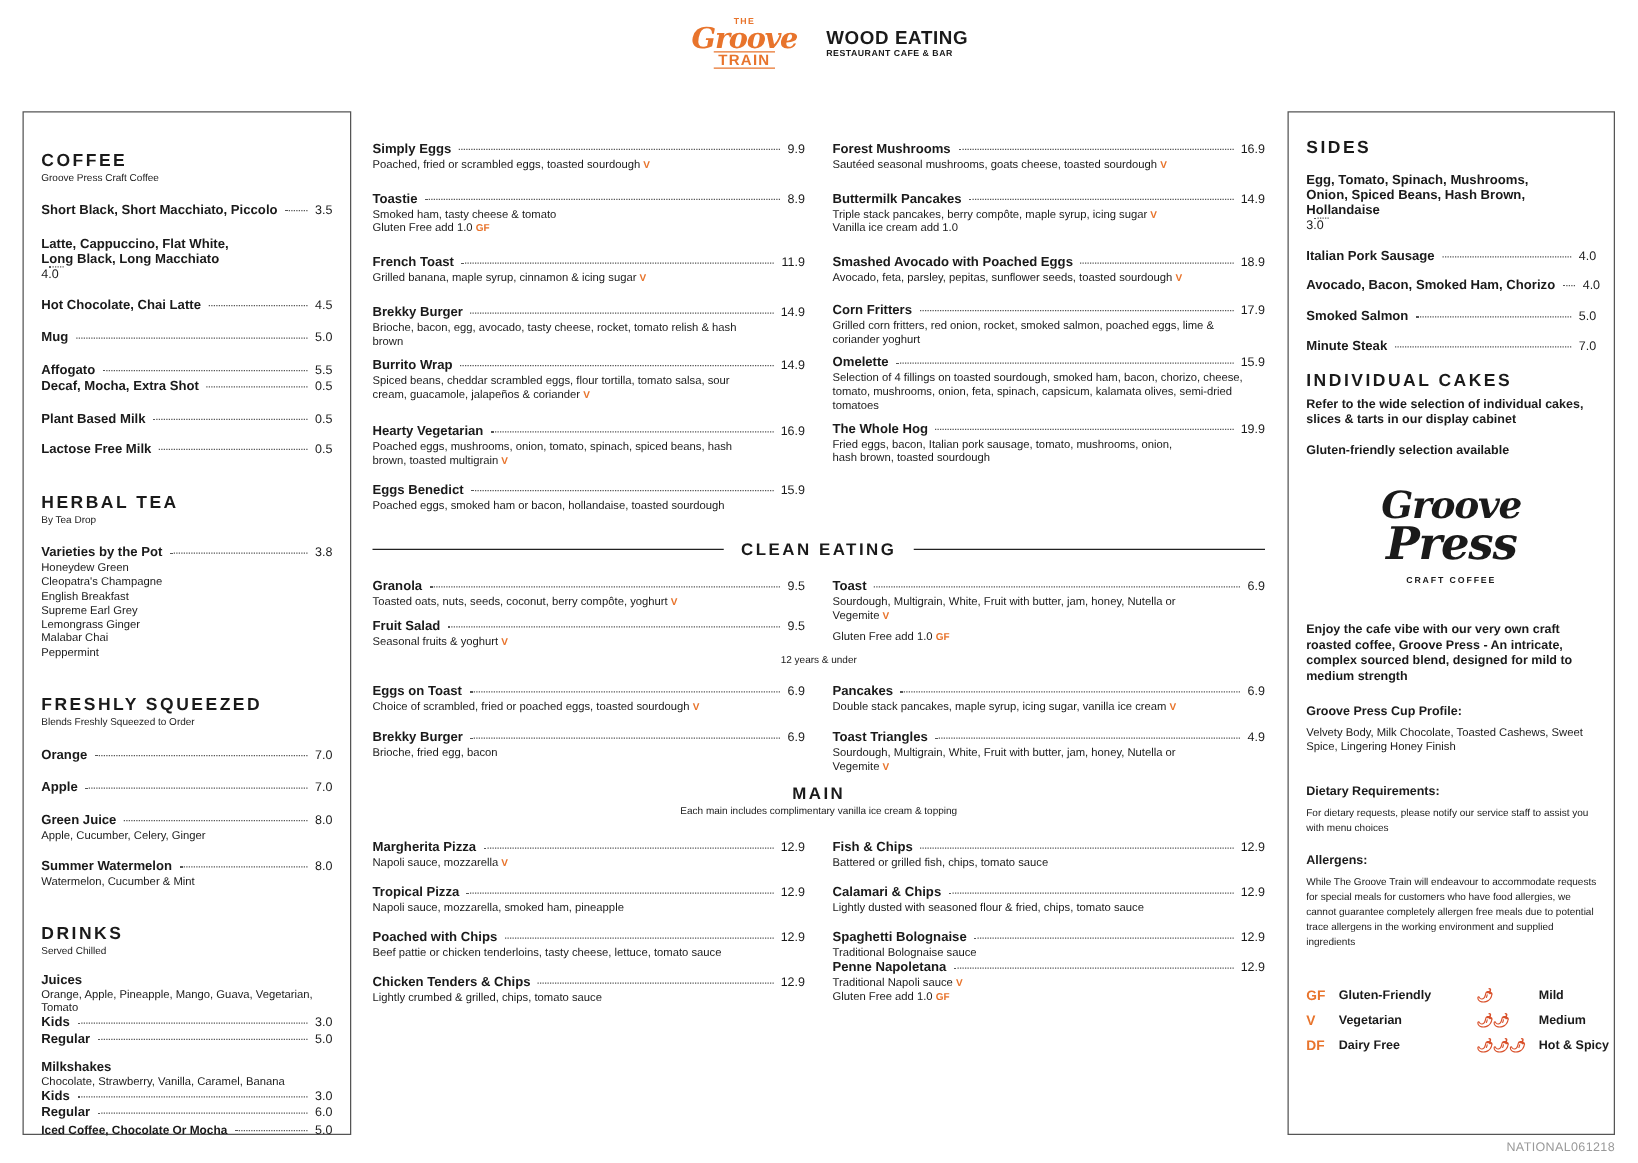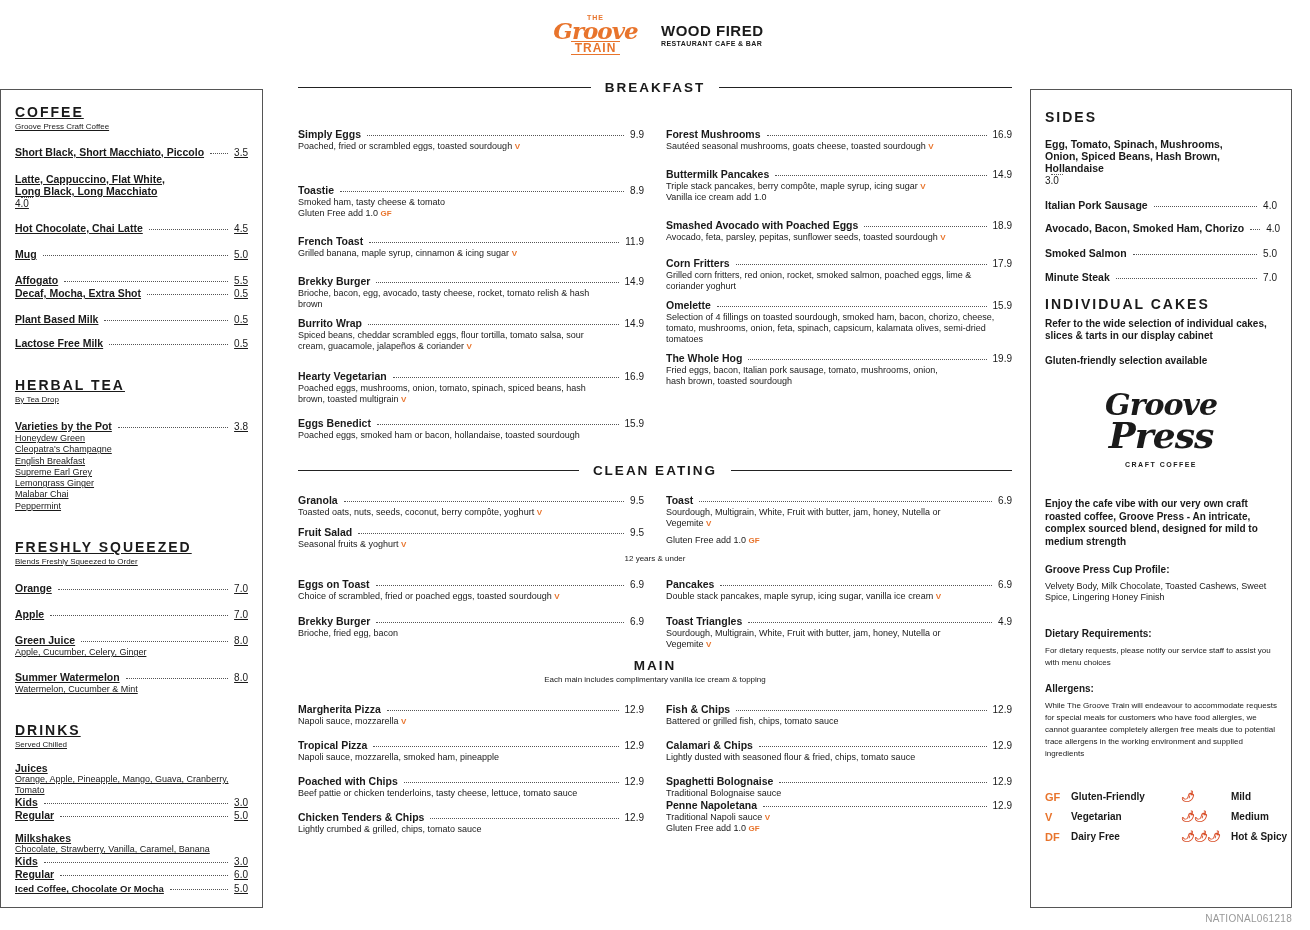--- a/index.html
+++ b/index.html
@@ -10,21 +10,21 @@
   .logo-wrap { position: absolute; left: 548px; top: 14px; display: flex; align-items: center; gap: 18px; }
   .logo-groove { display: flex; flex-direction: column; align-items: center; color: #e8742c; width: 95px; }
   .logo-groove .the { font-size: 7px; font-weight: bold; letter-spacing: 1px; line-height: 7px; }
   .logo-groove .groove { font-family: "DejaVu Serif", serif; font-size: 23px; font-weight: bold; font-style: italic; line-height: 20px; letter-spacing: -1px; }
   .logo-groove .train { font-size: 12px; font-weight: bold; letter-spacing: 1px; line-height: 12px; border-top: 1.5px solid #e8742c; border-bottom: 1.5px solid #e8742c; padding: 0 4px; }
   .logo-text .wf { font-size: 15px; font-weight: bold; letter-spacing: 0.5px; line-height: 18px; }
   .logo-text .sub { font-size: 7px; font-weight: bold; letter-spacing: 0.4px; }
 
   
   .panel { position: absolute; border: 1.5px solid #555; background: #fff; }
-  .left-panel { left: 0; top: 89px; width: 263px; height: 819px; padding: 14px 14px 0 14px; text-decoration: underline; }
+  .left-panel { left: 18px; top: 89px; width: 263px; height: 819px; padding: 30px 14px 0 14px; }
   .right-panel { left: 1030px; top: 89px; width: 262px; height: 819px; padding: 19px 14px 0 14px; }
 
   .sec-title { font-size: 14px; font-weight: bold; letter-spacing: 2px; line-height: 16px; }
   .sec-sub { font-size: 8px; line-height: 10px; margin-top: 2px; }
 
   .row { display: flex; align-items: baseline; font-size: 10.5px; font-weight: bold; line-height: 12px; }
   .row .name { white-space: nowrap; }
   .row .dots { flex: 1; border-bottom: 1px dotted #555; margin: 0 6px; position: relative; top: -2px; min-width: 10px; }
   .row .price { font-weight: normal; font-size: 10px; }
   .multiline-row { display: flex; align-items: flex-start; font-size: 10.5px; font-weight: bold; line-height: 12px; flex-direction: column; }
@@ -53,21 +53,21 @@
 </head>
 <body>
 
 <div class="logo-wrap">
   <div class="logo-groove">
     <span class="the">THE</span>
     <span class="groove">Groove</span>
     <span class="train">TRAIN</span>
   </div>
   <div class="logo-text">
-    <div class="wf">WOOD FIRED</div>
+    <div class="wf">WOOD EATING</div>
     <div class="sub">RESTAURANT CAFE &amp; BAR</div>
   </div>
 </div>
 
 <div class="panel left-panel">
   <div>
     <div class="sec-title">COFFEE</div>
     <div class="sec-sub">Groove Press Craft Coffee</div>
     <div style="margin-top:14px">
       <div class="row">
@@ -156,21 +156,21 @@
         <span class="dots"></span>
         <span class="price">8.0</span>
       </div>
     <div class="desc">Watermelon, Cucumber &amp; Mint</div>
   </div>
 
   <div style="margin-top:27px">
     <div class="sec-title">DRINKS</div>
     <div class="sec-sub">Served Chilled</div>
     <div style="margin-top:12px; font-size:10.5px; font-weight:bold; line-height:12px">Juices</div>
-    <div class="desc">Orange, Apple, Pineapple, Mango, Guava, Cranberry, Tomato</div>
+    <div class="desc">Orange, Apple, Pineapple, Mango, Guava, Vegetarian, Tomato</div>
     <div class="row">
         <span class="name">Kids</span>
         <span class="dots"></span>
         <span class="price">3.0</span>
       </div>
     <div class="row">
         <span class="name">Regular</span>
         <span class="dots"></span>
         <span class="price">5.0</span>
       </div>
@@ -188,37 +188,32 @@
       </div>
     <div class="row" style="margin-top:2px; font-size:9.5px">
         <span class="name">Iced Coffee, Chocolate Or Mocha</span>
         <span class="dots"></span>
         <span class="price">5.0</span>
       </div>
   </div>
 </div>
 
 <div class="center">
-  <div class="hdr">
-      <span class="line"></span>
-      <span class="t">BREAKFAST</span>
-      <span class="line"></span>
-    </div>
 
   <div class="grid2" style="margin-top:33px">
     <div>
       <div class="item">
         <div class="row">
             <span class="name">Simply Eggs</span>
             <span class="dots"></span>
             <span class="price">9.9</span>
           </div>
         <div class="desc"><span>Poached, fried or scrambled eggs, toasted sourdough</span> <span class="tag">V</span></div>
       </div>
-      <div class="item" style="margin-top:32px">
+      <div class="item" style="margin-top:16px">
         <div class="row">
             <span class="name">Toastie</span>
             <span class="dots"></span>
             <span class="price">8.9</span>
           </div>
         <div class="desc">Smoked ham, tasty cheese &amp; tomato</div>
         <div class="desc"><span>Gluten Free add 1.0</span> <span class="tag">GF</span></div>
       </div>
       <div class="item" style="margin-top:16px">
         <div class="row">

